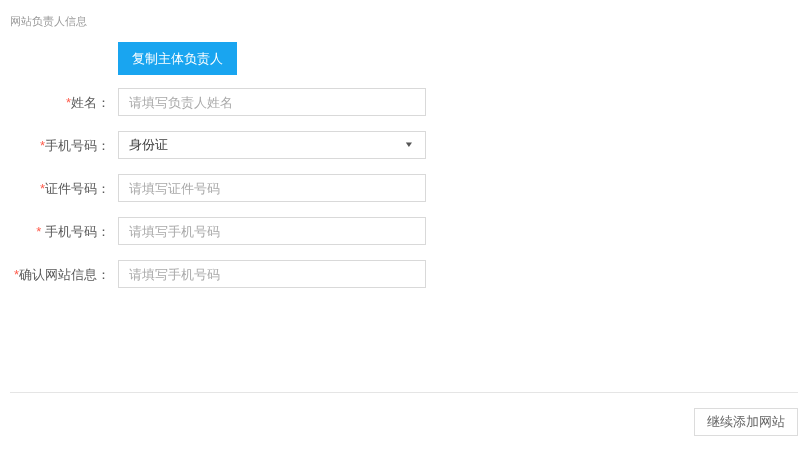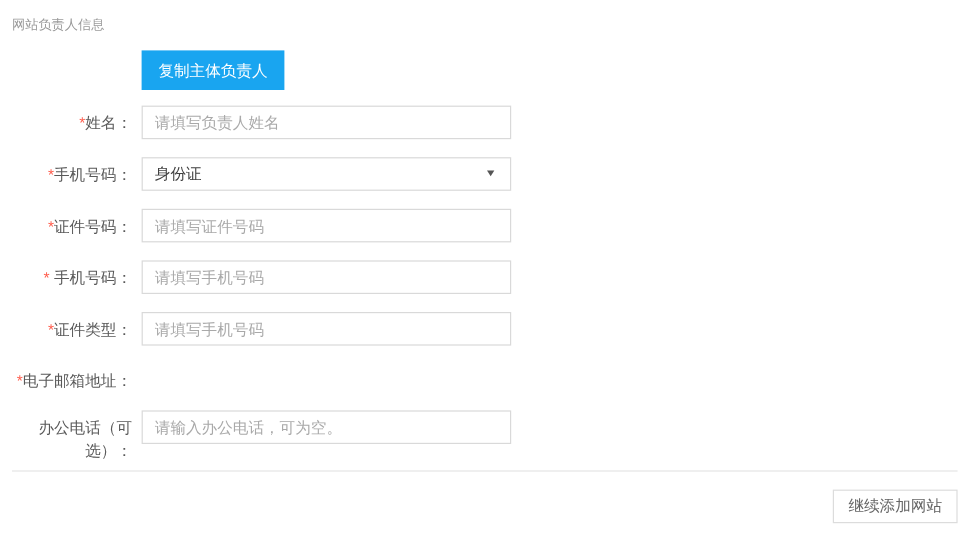--- a/index.html
+++ b/index.html
@@ -154,32 +154,27 @@
       <label class="lbl"><span class="req">*</span><span>证件号码：</span></label>
       <input class="ipt" placeholder="请填写证件号码" style="">
     </div>
 
     <div class="row">
       <label class="lbl"><span class="req">* </span><span>手机号码：</span></label>
       <input class="ipt" placeholder="请填写手机号码" style="">
     </div>
 
     <div class="row">
-      <label class="lbl"><span class="req">*</span><span>证件类型：</span></label>
+      <label class="lbl"><span class="req">*</span><span>确认网站信息：</span></label>
       <input class="ipt" placeholder="请填写手机号码" style="">
     </div>
 
     <div class="row">
-      <label class="lbl"><span class="req">*</span><span>电子邮箱地址：</span></label>
     </div>
 
-    <div class="row">
-      <label class="lbl"><span class="req"></span><span>办公电话（可选）：</span></label>
-      <input class="ipt" placeholder="请输入办公电话，可为空。" style="">
-    </div>
 
   </div>
 
   <div class="footer-divider"></div>
 
   <div class="footer">
     <button class="btn-plain">继续添加网站</button>
   </div>
 
 </div>

